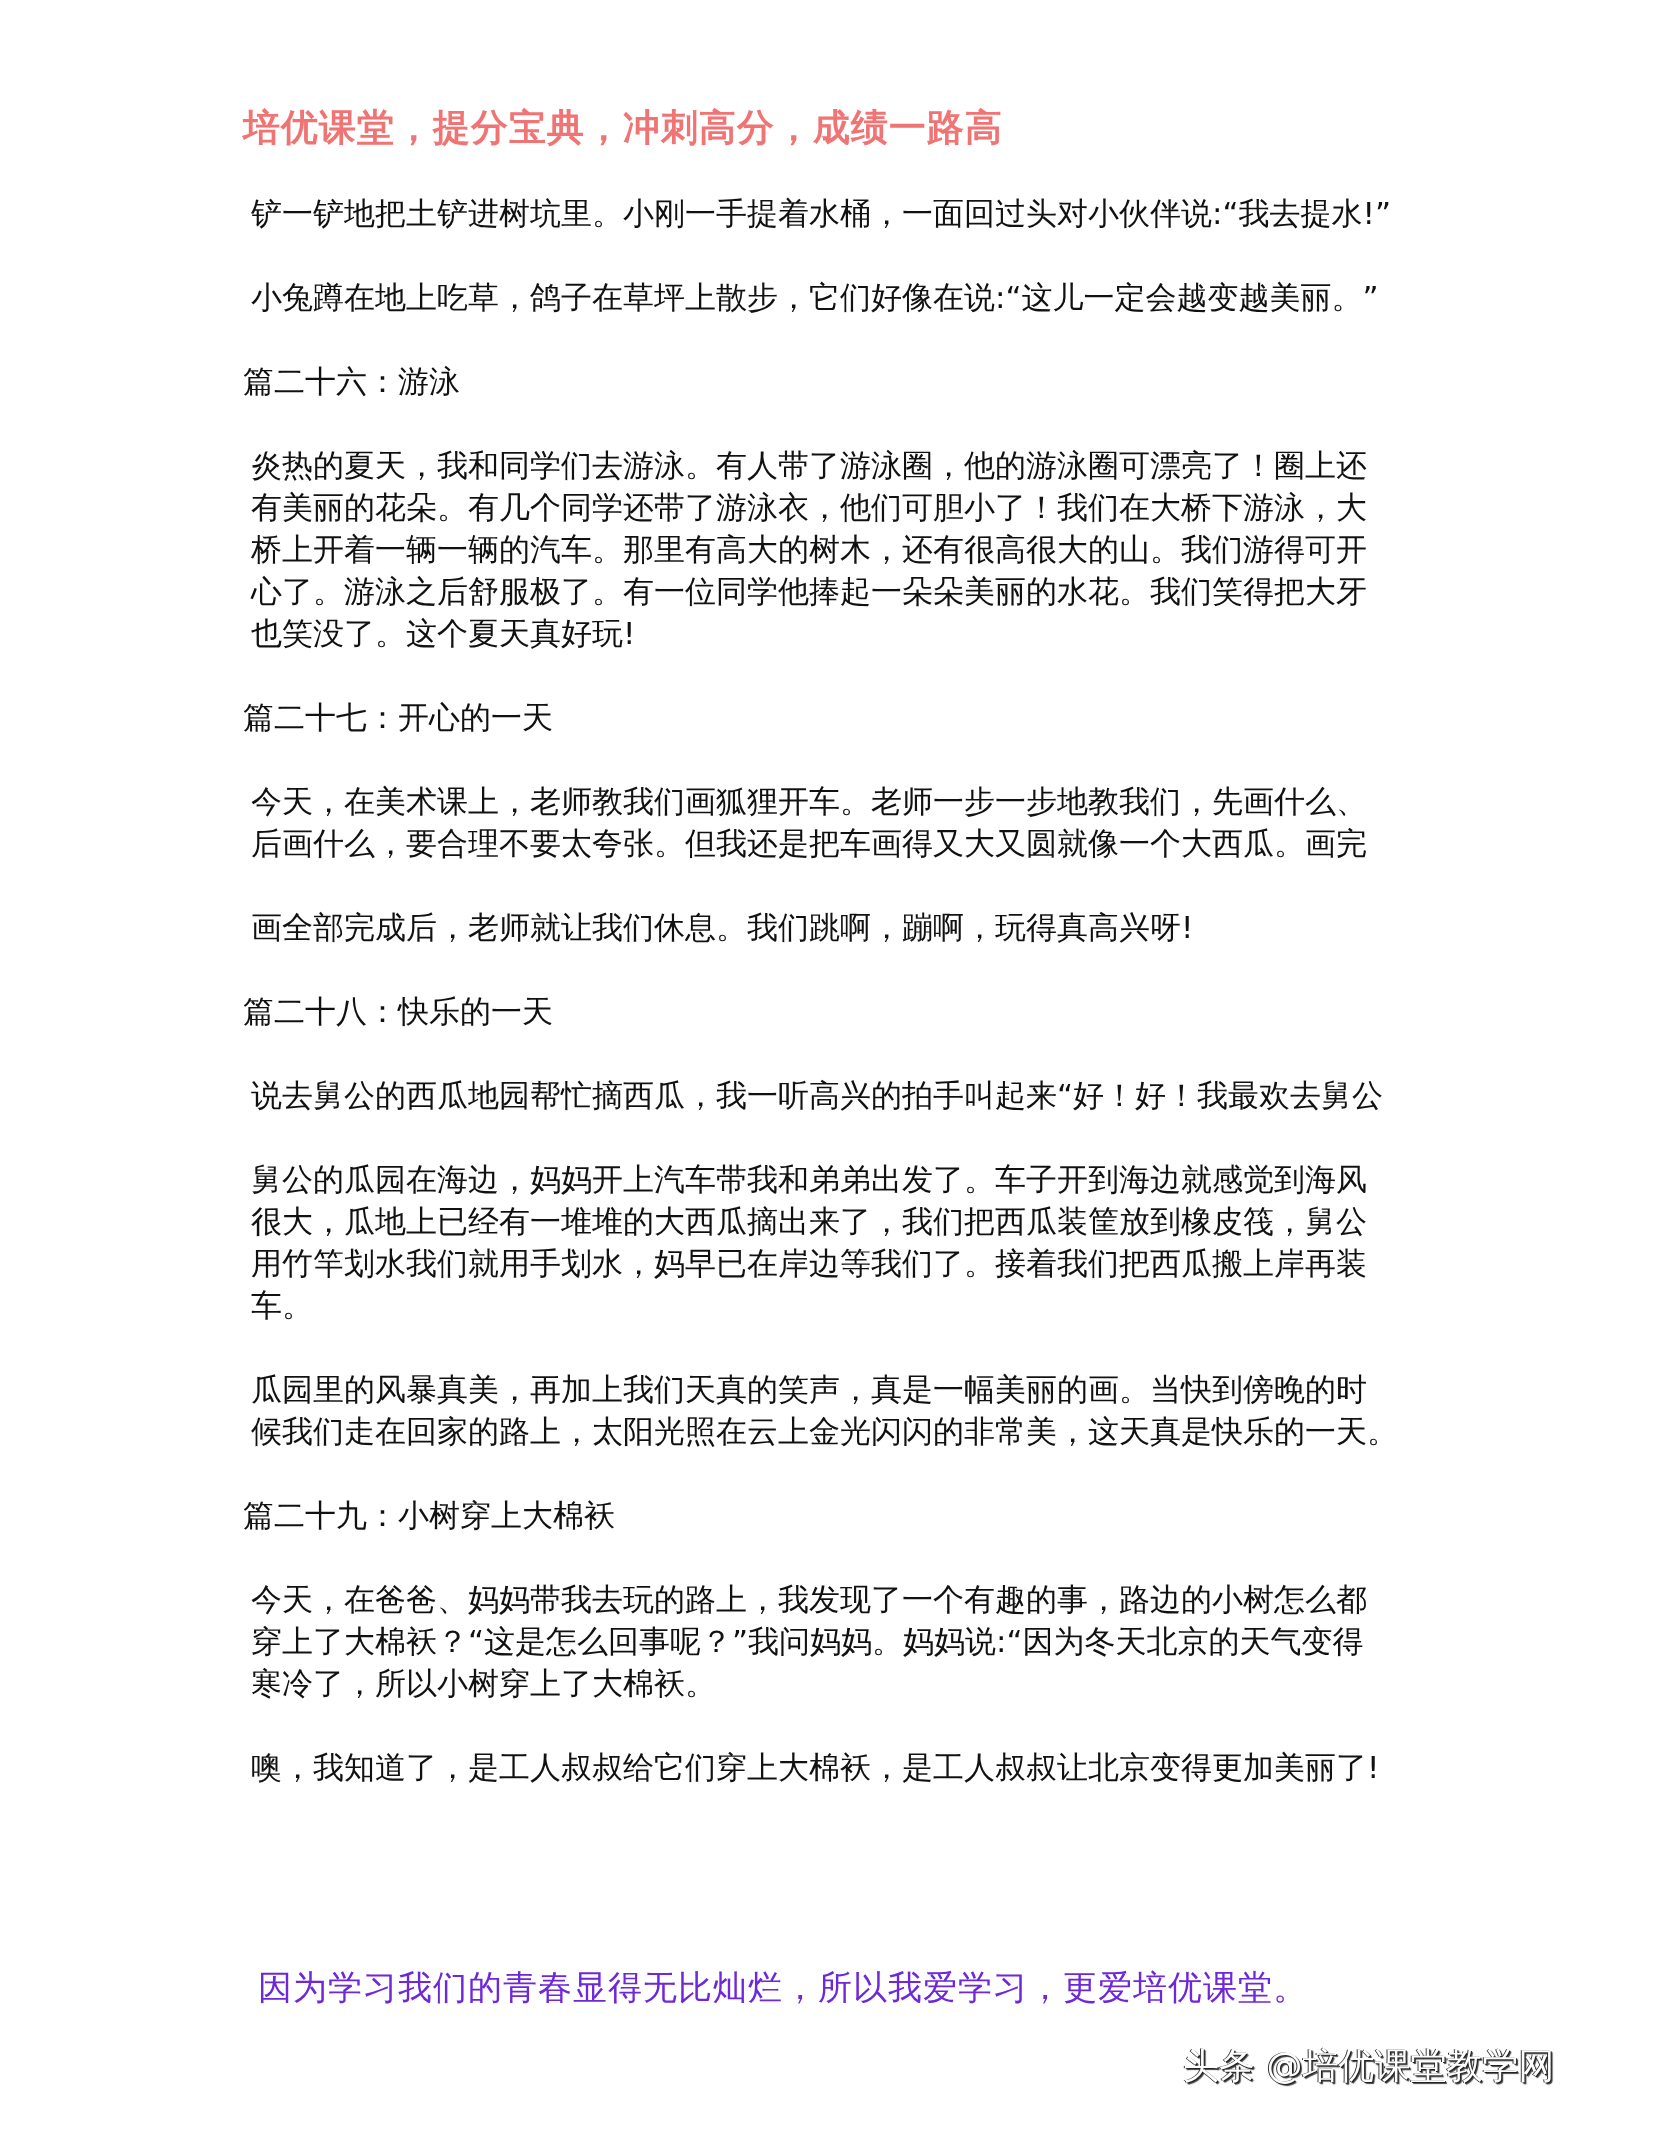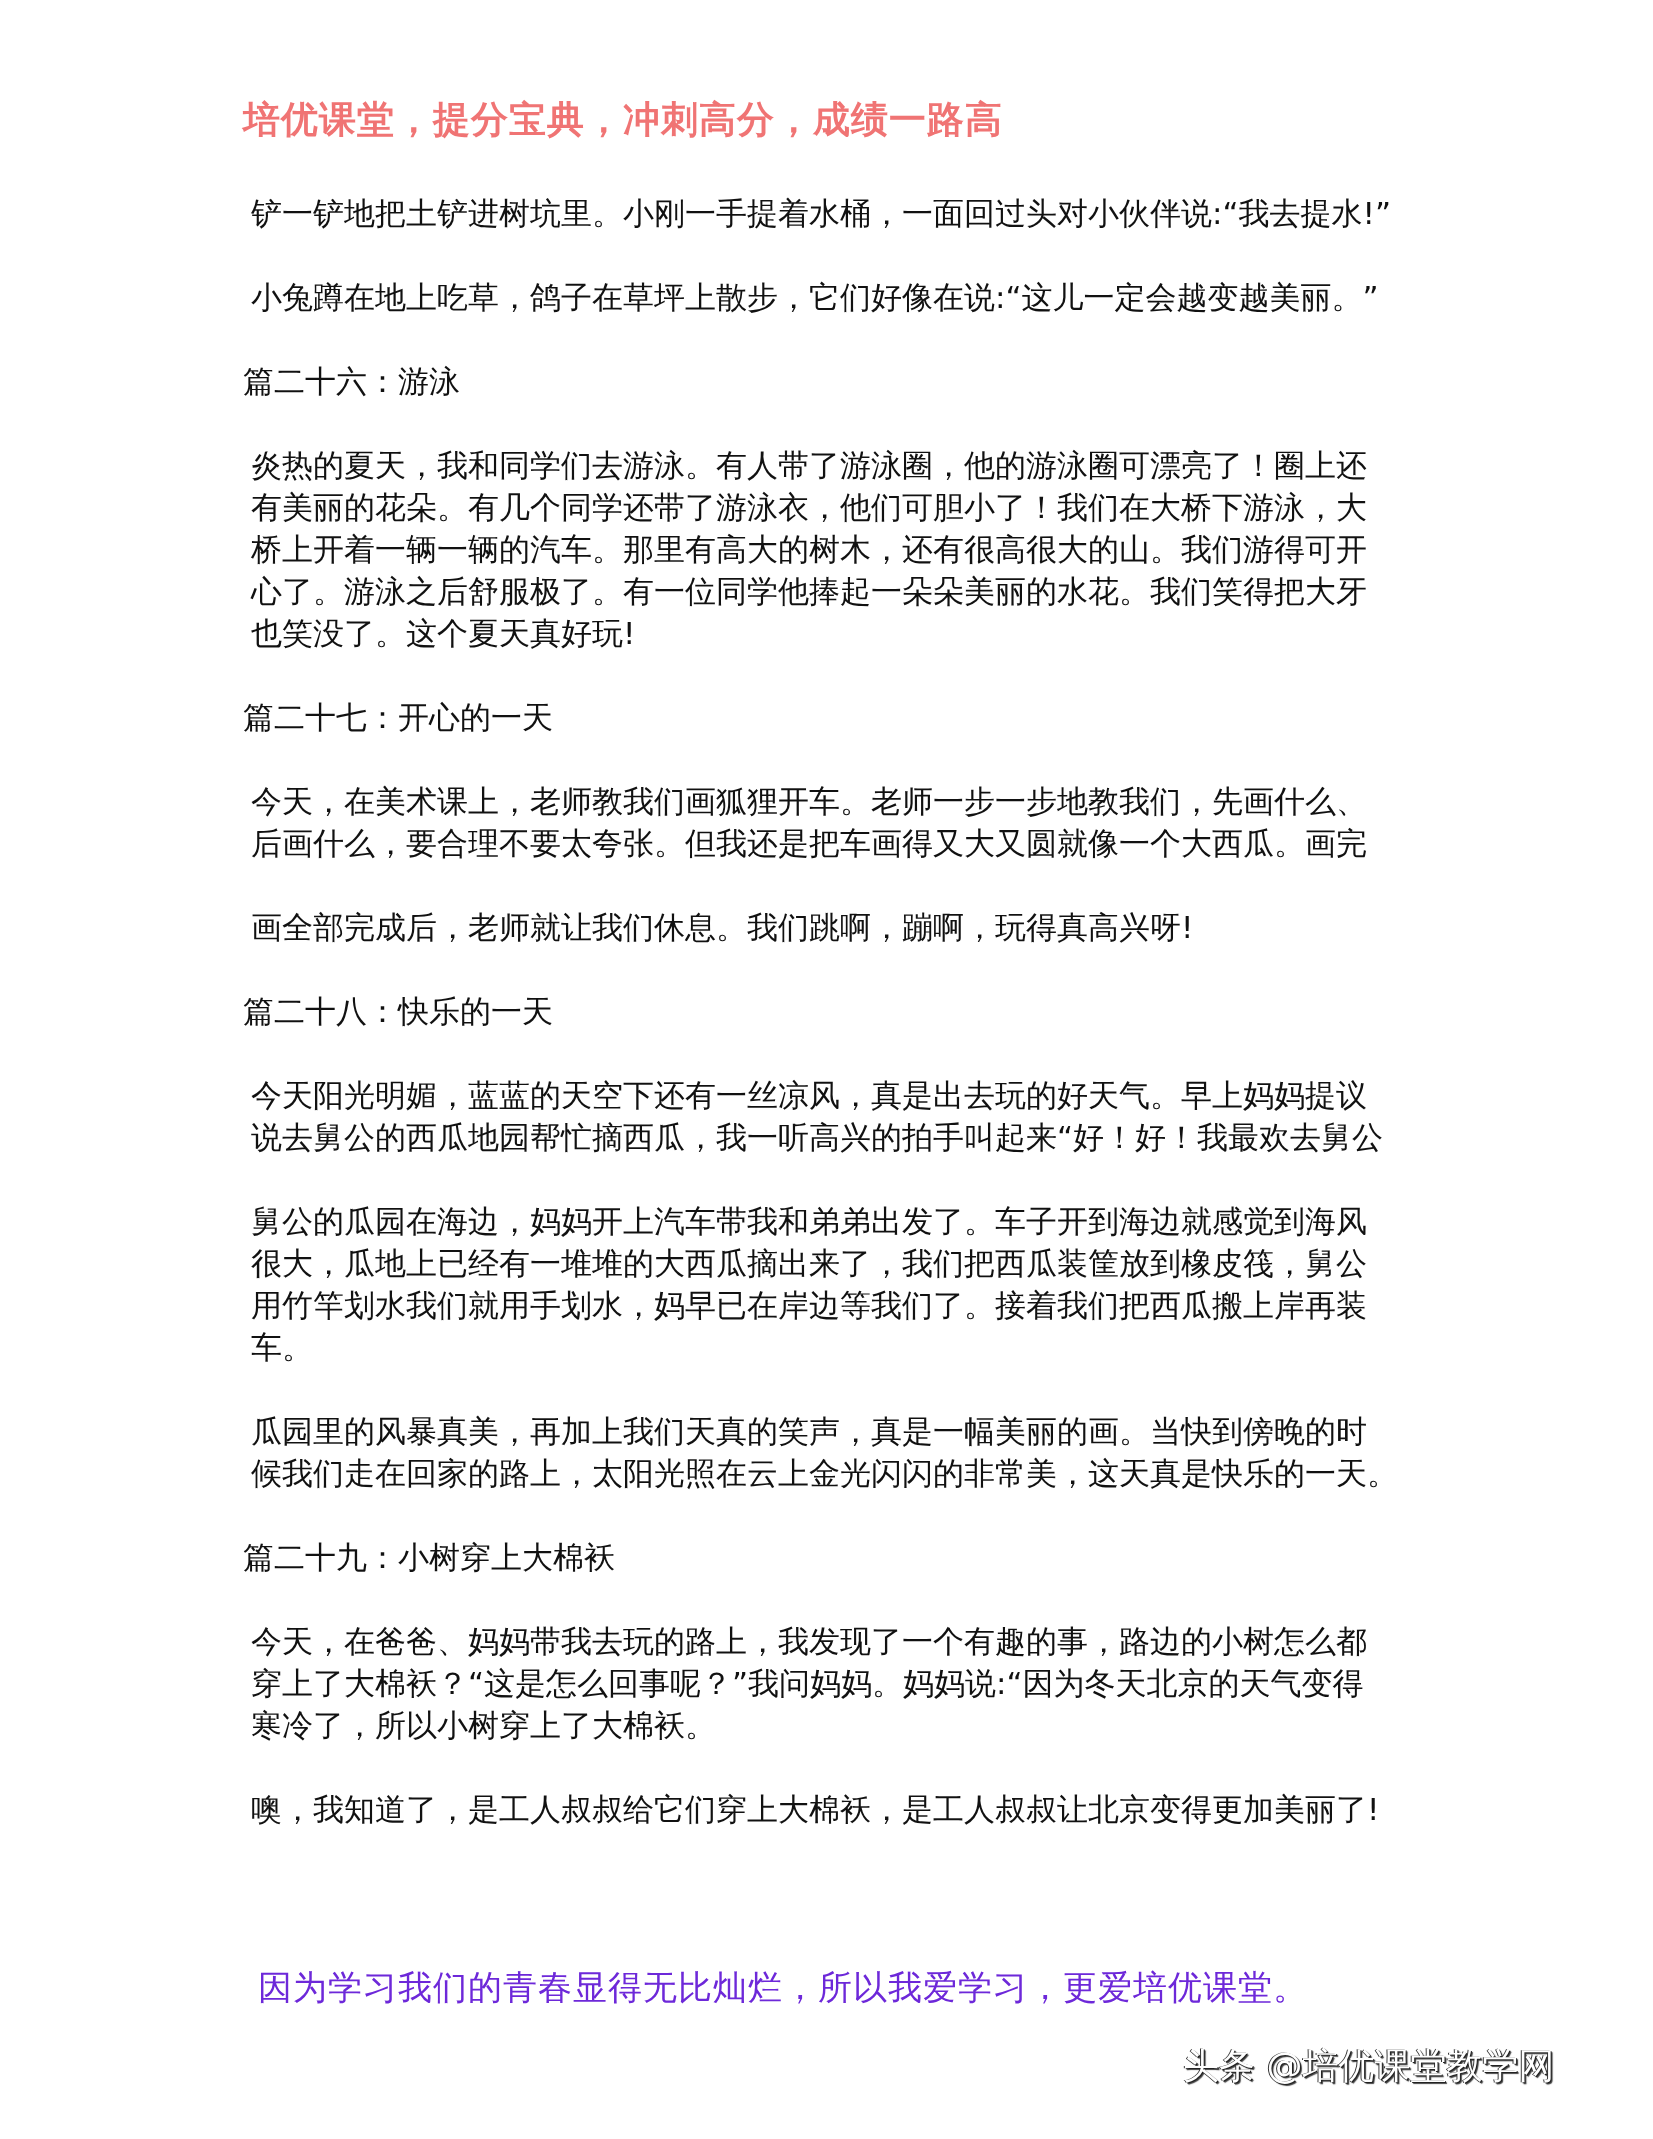--- a/index.html
+++ b/index.html
@@ -1,19 +1,19 @@
 <!DOCTYPE html>
 <html><head>
 <meta charset="utf-8">
 <style>
   html, body { margin: 0; padding: 0; background: #ffffff; }
   body { width: 1653px; height: 2139px; position: relative; overflow: hidden;
          font-family: "DejaVu Sans", "Liberation Sans", sans-serif; color: #111111; }
   .page { position: absolute; left: 243px; top: 0; width: 1180px; }
-  .title { position: absolute; top: 96px; left: 0; white-space: nowrap;
+  .title { position: absolute; top: 104px; left: 0; white-space: nowrap;
            font-size: 37px; line-height: 48px; font-weight: bold; color: #f07474; letter-spacing: 1px; }
   .body { position: absolute; top: 192px; left: 0; width: 1180px; }
   .para { margin: 0 0 42px 0; font-size: 31px; line-height: 42px; white-space: nowrap; }
   .line { display: block; height: 42px; margin-left: 8px; }
   .heading { margin: 0 0 42px 0; font-size: 31px; line-height: 42px; white-space: nowrap; }
   .slogan { position: absolute; top: 1962px; left: 258px; white-space: nowrap;
             font-size: 34px; line-height: 50px; font-weight: normal; color: #6d28d9; letter-spacing: 1px; }
   .watermark { position: absolute; top: 2044px; left: 1183px; white-space: nowrap;
                font-size: 36px; line-height: 44px; color: #ffffff;
                text-shadow: 1px 1px 0 #222, -1px 0 0 #333, 2px 2px 1px #444; }
@@ -41,21 +41,20 @@
       <div class="heading">篇二十七：开心的一天</div>
       <div class="para">
         <span class="line">今天，在美术课上，老师教我们画狐狸开车。老师一步一步地教我们，先画什么、</span>
         <span class="line">后画什么，要合理不要太夸张。但我还是把车画得又大又圆就像一个大西瓜。画完</span>
       </div>
       <div class="para">
         <span class="line">画全部完成后，老师就让我们休息。我们跳啊，蹦啊，玩得真高兴呀!</span>
       </div>
       <div class="heading">篇二十八：快乐的一天</div>
       <div class="para">
-        <span class="line">今天阳光明媚，蓝蓝的天空下还有一丝凉风，真是出去玩的好天气。早上妈妈提议</span>
         <span class="line">说去舅公的西瓜地园帮忙摘西瓜，我一听高兴的拍手叫起来“好！好！我最欢去舅公</span>
       </div>
       <div class="para">
         <span class="line">舅公的瓜园在海边，妈妈开上汽车带我和弟弟出发了。车子开到海边就感觉到海风</span>
         <span class="line">很大，瓜地上已经有一堆堆的大西瓜摘出来了，我们把西瓜装筐放到橡皮筏，舅公</span>
         <span class="line">用竹竿划水我们就用手划水，妈早已在岸边等我们了。接着我们把西瓜搬上岸再装</span>
         <span class="line">车。</span>
       </div>
       <div class="para">
         <span class="line">瓜园里的风暴真美，再加上我们天真的笑声，真是一幅美丽的画。当快到傍晚的时</span>

